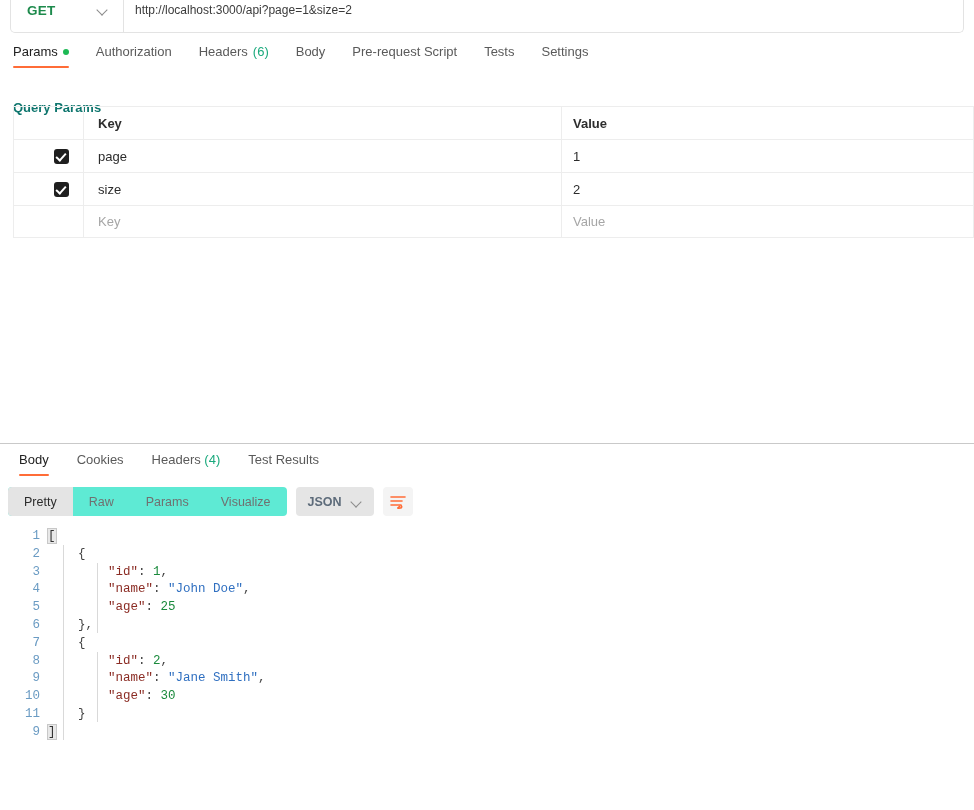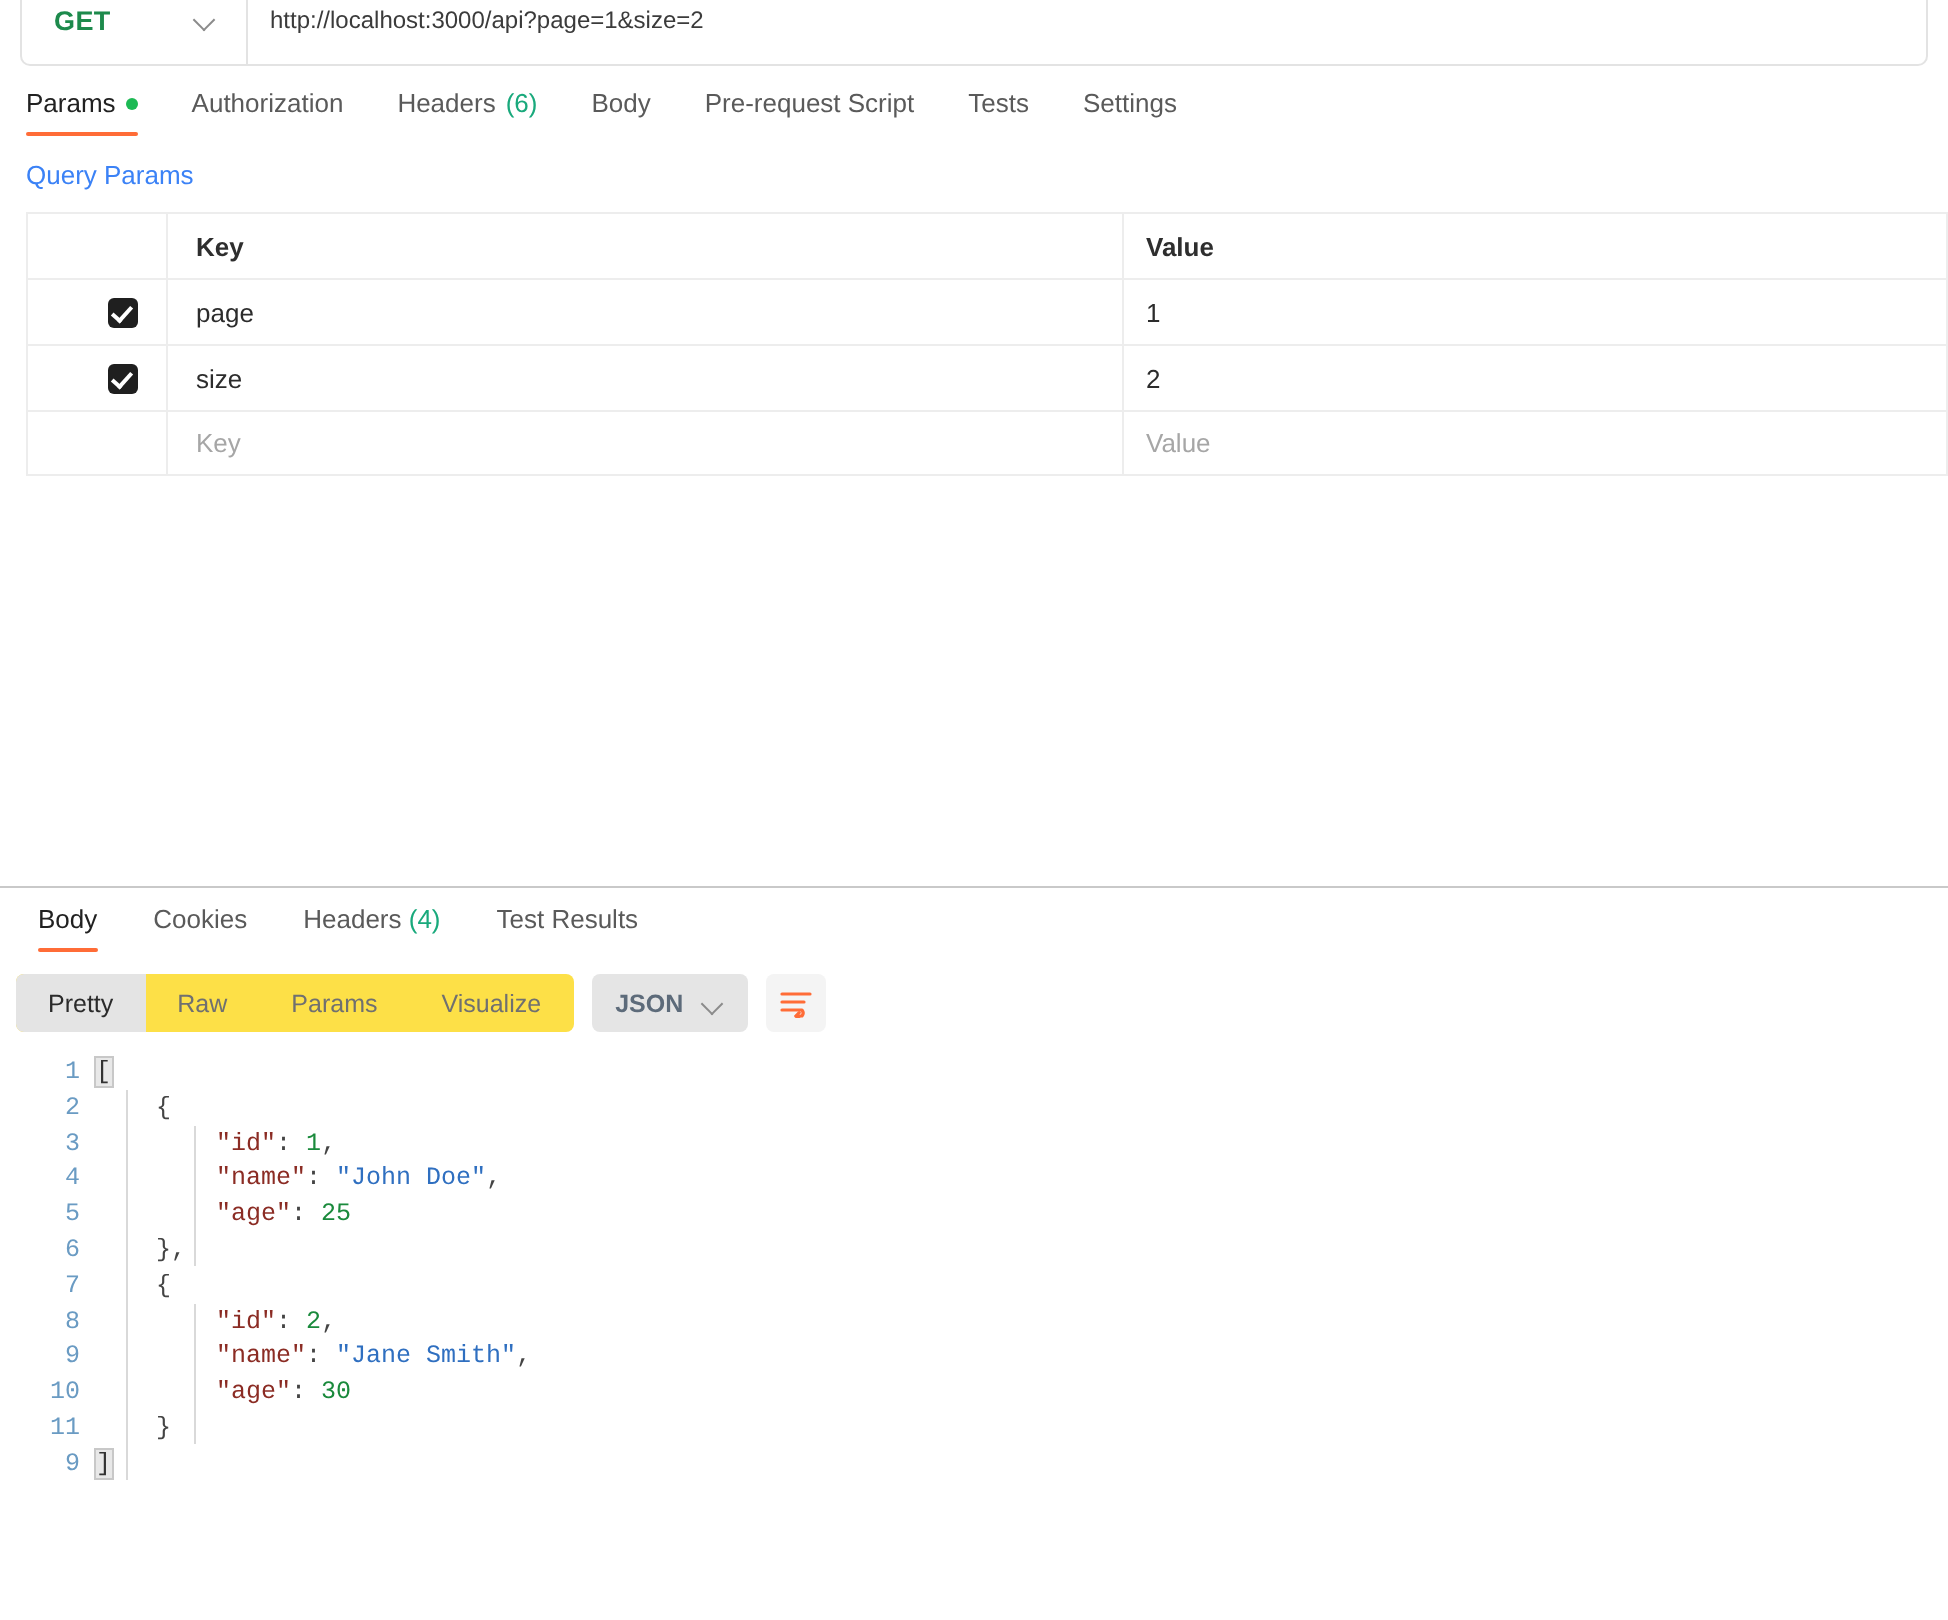--- a/index.html
+++ b/index.html
@@ -52,22 +52,22 @@
   .rtab.active { color: #212121; }
   .rtab.active::after {
     content: ""; position: absolute; left: 0; right: 0; bottom: 0;
     height: 2.5px; background: #ff6c37; border-radius: 2px;
   }
   .dot-green { width: 6px; height: 6px; border-radius: 50%; background: #1db954; display: inline-block; }
   .cnt { color: #19a97c; }
 
   
   .qp-title {
-    position: absolute; left: 13px; top: 80px;
-    font-size: 13px; font-weight: 400; color: #3b82f6;
+    position: absolute; left: 13px; top: 100px;
+    font-size: 13px; font-weight: 700; color: #0f766e;
   }
   .ptable { position: absolute; left: 13px; top: 106px; width: 961px; }
   .prow { display: flex; height: 33px; align-items: center; border: 1px solid #ededed; border-bottom: none; padding-left: 25px; }
   .prow:last-child { border-bottom: 1px solid #ededed; }
   .prow.head { height: 33px; }
   .pcheck { width: 45px; height: 100%; display: flex; align-items: center; justify-content: center;
             border-right: 1px solid #ededed; flex: none; }
   .pkey { width: 478px; height: 100%; display: flex; align-items: center; padding-left: 14px;
           border-right: 1px solid #ededed; flex: none; font-size: 13px; }
   .pval { flex: 1; height: 100%; display: flex; align-items: center; padding-left: 11px; font-size: 13px; }
@@ -96,21 +96,21 @@
     padding: 0 0 9px 0; margin: 0 14px; white-space: nowrap; cursor: pointer;
   }
   .restab.active { color: #212121; }
   .restab.active::after {
     content: ""; position: absolute; left: 0; right: 0; bottom: 0;
     height: 2.5px; background: #ff6c37; border-radius: 2px;
   }
 
   
   .view-row { position: absolute; left: 8px; top: 487px; height: 29px; display: flex; align-items: center; gap: 9px; }
-  .seg { display: flex; background: #fde047; border-radius: 4px; height: 29px; overflow: hidden; }
+  .seg { display: flex; background: #5eead4; border-radius: 4px; height: 29px; overflow: hidden; }
   .seg-btn {
     display: flex; align-items: center; padding: 0 16px; font-size: 12.5px;
     color: #707070; cursor: pointer;
   }
   .seg-btn.active { background: #e4e4e4; color: #2b2b2b; }
   .fmt {
     display: flex; align-items: center; gap: 10px; height: 29px; padding: 0 12px;
     background: #e5e5e5; border-radius: 4px; font-size: 12.5px; color: #5d6b7a;
     font-weight: 700; cursor: pointer;
   }

